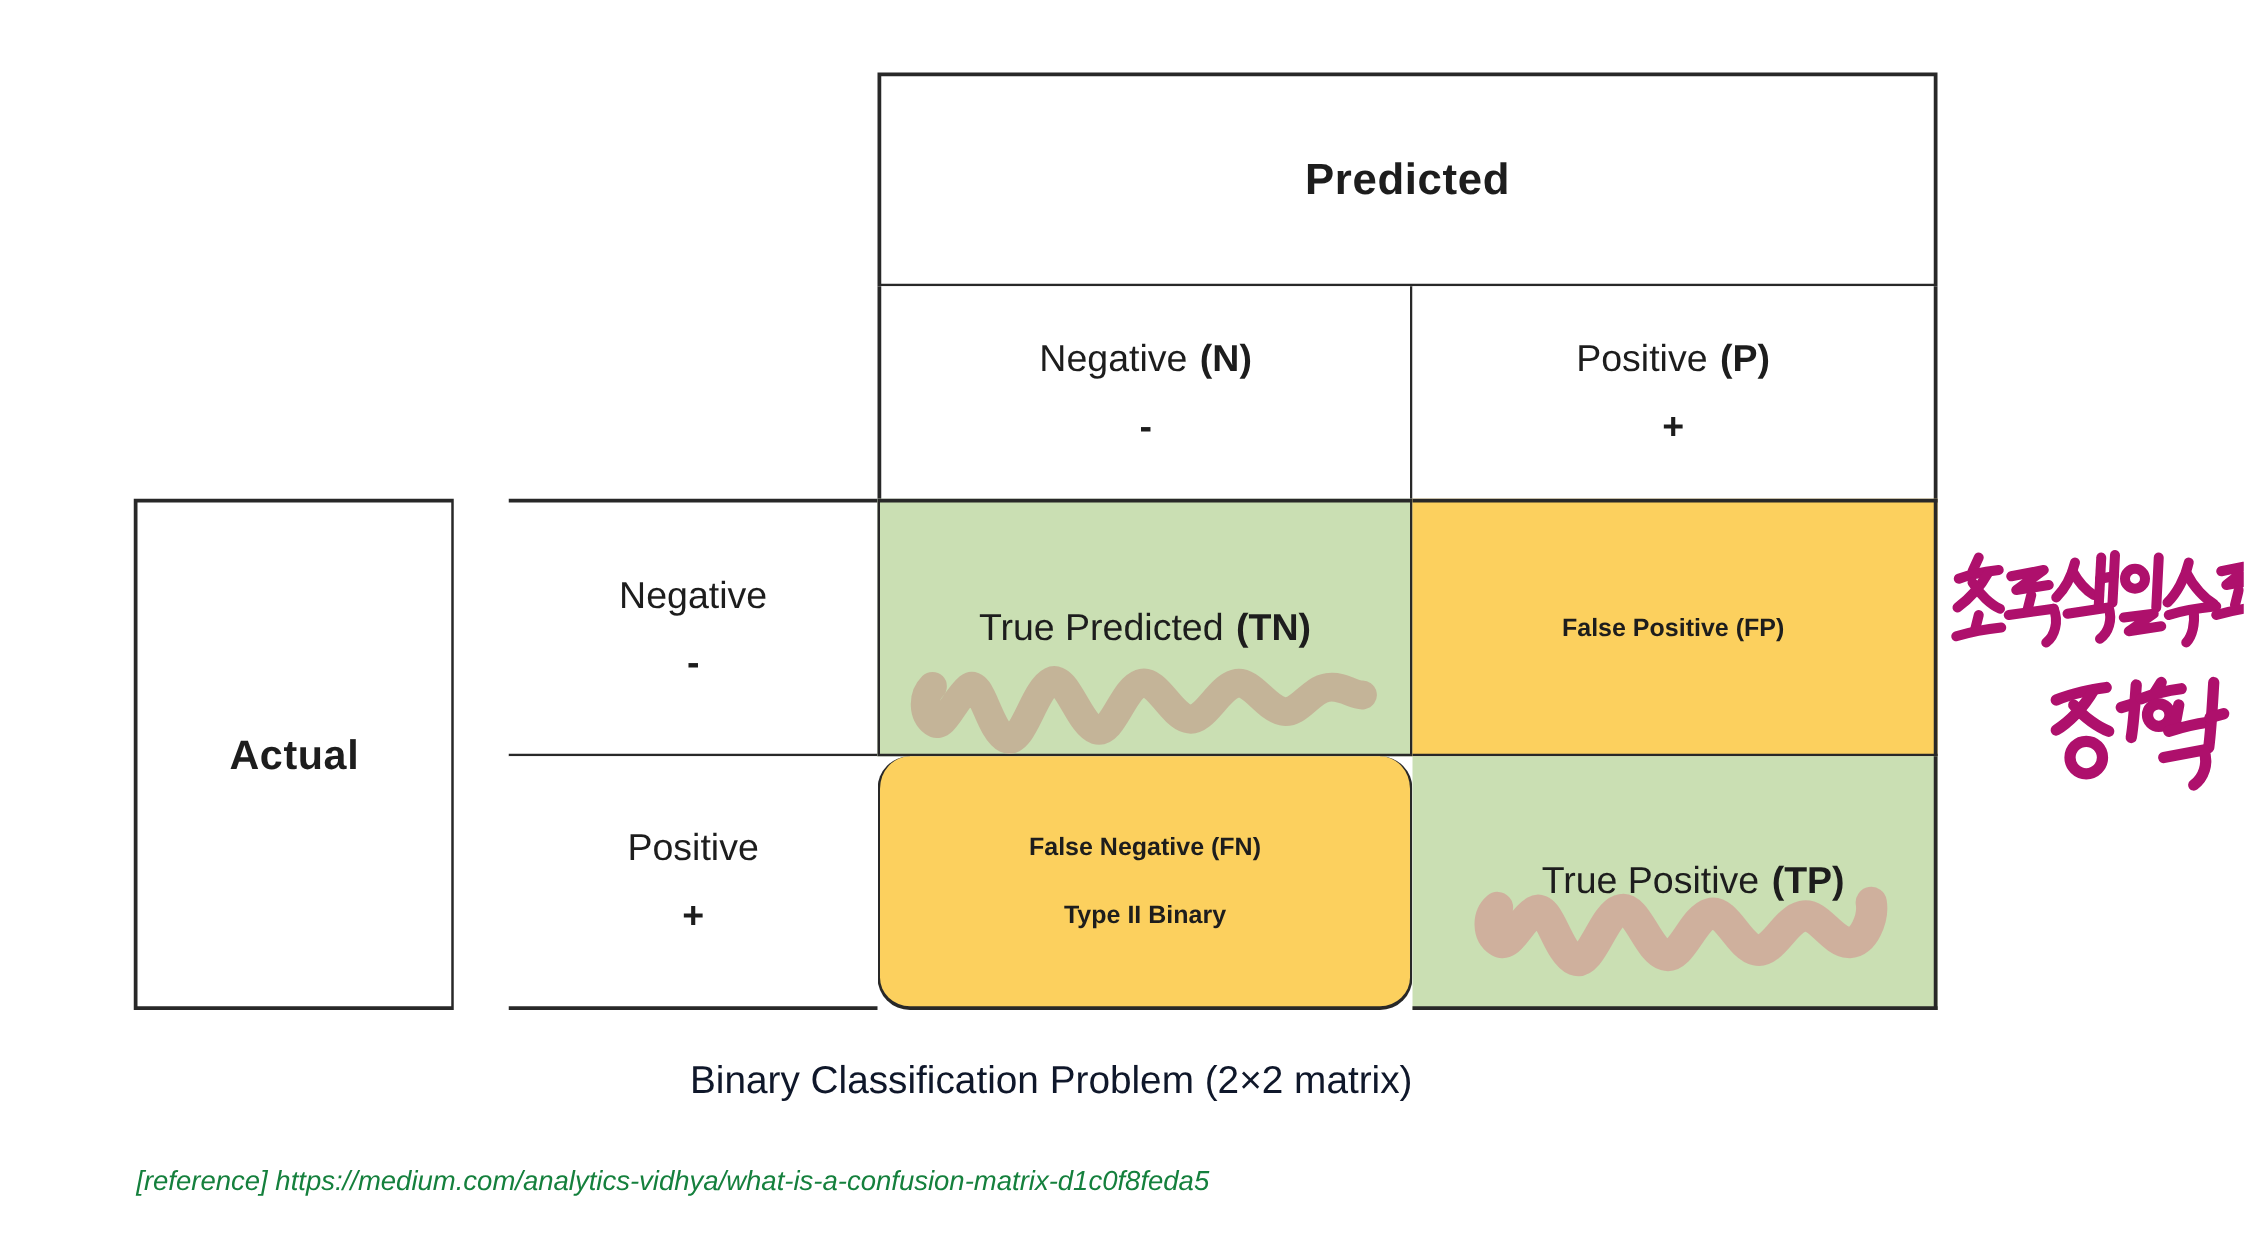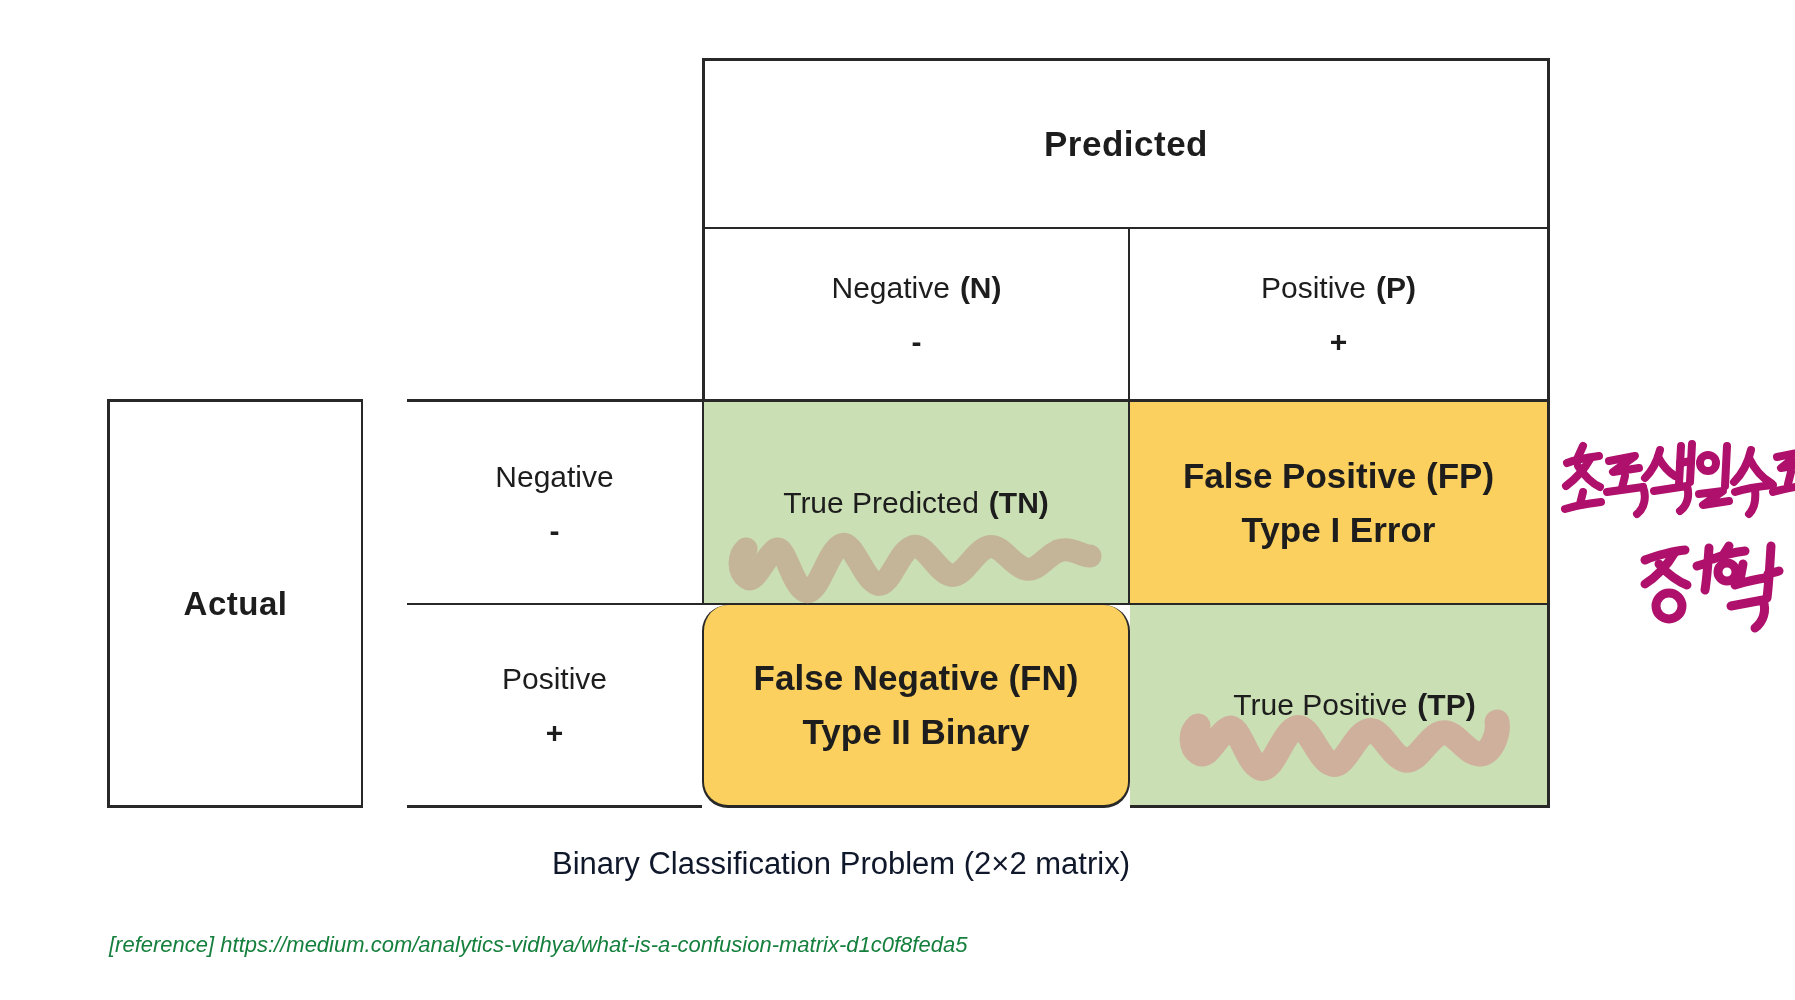--- a/index.html
+++ b/index.html
@@ -32,21 +32,21 @@
   #cell-fn           { left:655px;  top:605px; width:428px; height:203px;
                        border-left-width:2px; border-right-width:2px; border-bottom-width:3px;border-radius:26px; }
   #cell-tp           { left:1083px; top:605px; width:420px; height:203px;
                        border-right-width:3px; border-bottom-width:3px;padding-left:32px; }
 
   
   .big-head   { font-size:35px; font-weight:bold; letter-spacing:0.5px; }
   .name-line  { display:flex; gap:10px; font-size:30px; white-space:nowrap;text-align:center; }
   .name-line b{ font-weight:bold; }
   .sign       { font-size:30px; font-weight:bold; margin-top:22px; line-height:1; }
-  .err-line   { font-size:35px; font-weight:bold; line-height:54px; text-align:center; white-space:nowrap; }
+  .err-line   { font-size:20px; font-weight:bold; line-height:54px; text-align:center; white-space:nowrap; }
   #cell-actual .big-head { font-size:33px; }
 
   #caption {
     position:absolute; left:14px; top:846px; width:1560px; text-align:center;
     font-size:31px; color:#0f172a;
   }
   #reference {
     position:absolute; left:62px; top:932px;
     font-size:22px; font-style:italic; color:#15803d;
   }
@@ -97,21 +97,20 @@
 
   <div class="cell" id="cell-tn" style="background-color: rgb(202, 223, 179);">
     <span class="name-line">
       <span>True Predicted</span>
       <b>(TN)</b>
     </span>
   </div>
 
   <div class="cell" id="cell-fp" style="background-color: rgb(252, 208, 94);">
     <span class="err-line">False Positive (FP)</span>
-    <span class="err-line">Type I Error</span>
   </div>
 
   <div class="cell" id="cell-fn" style="background-color: rgb(252, 208, 94);">
     <span class="err-line">False Negative (FN)</span>
     <span class="err-line">Type II Binary</span>
   </div>
 
   <div class="cell" id="cell-tp" style="background-color: rgb(202, 223, 179);">
     <span class="name-line">
       <span>True Positive</span>

